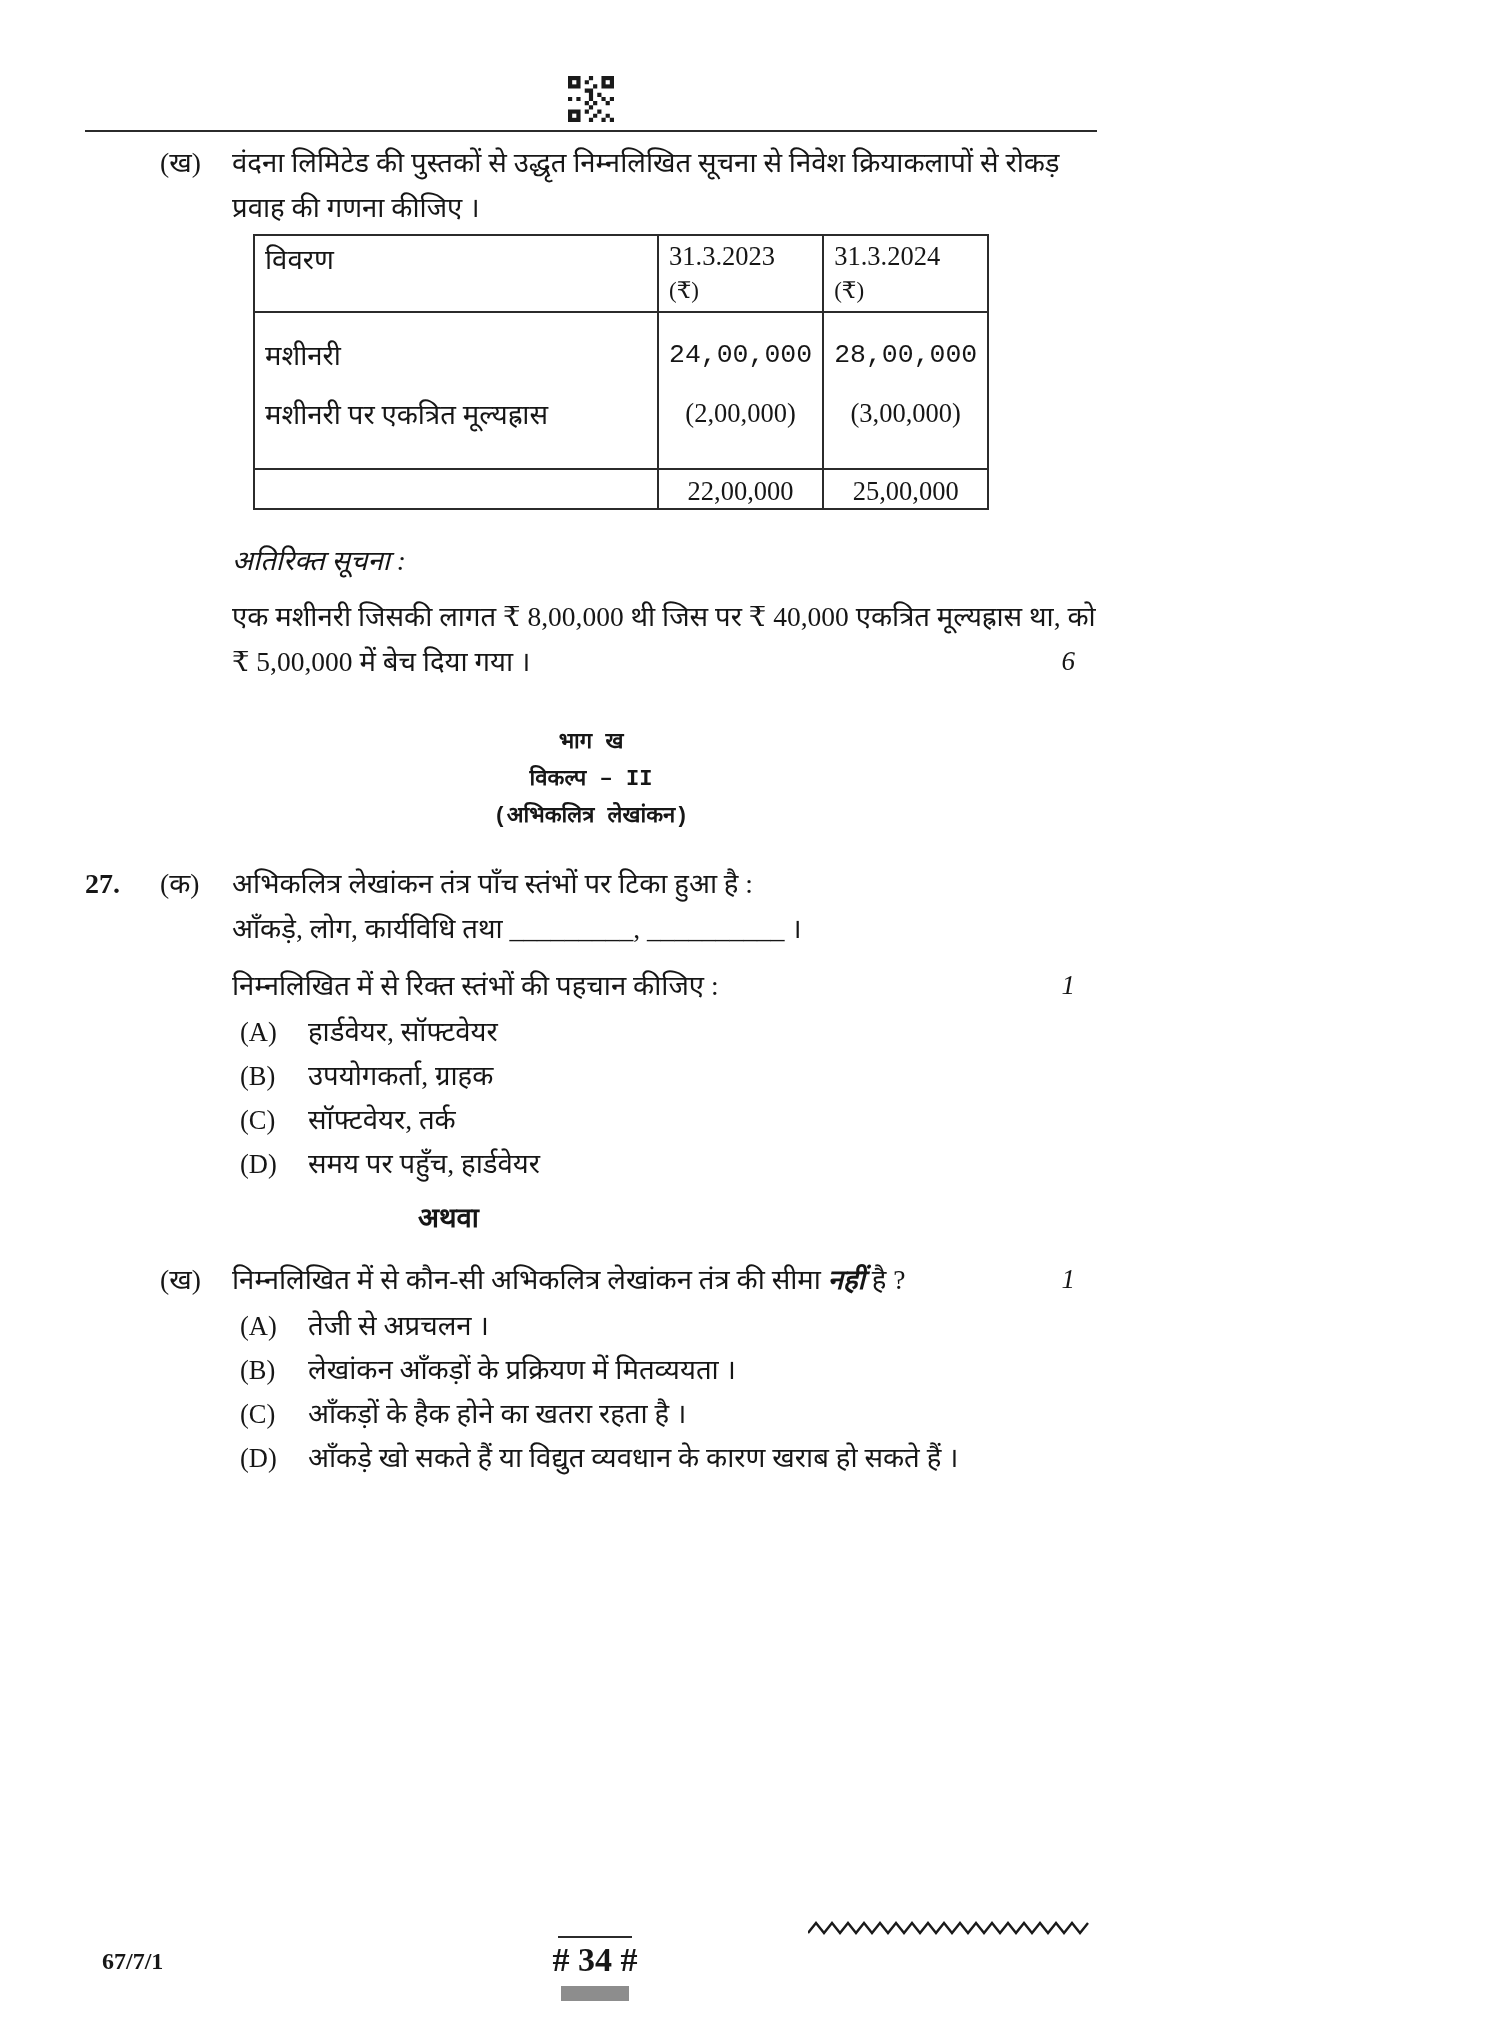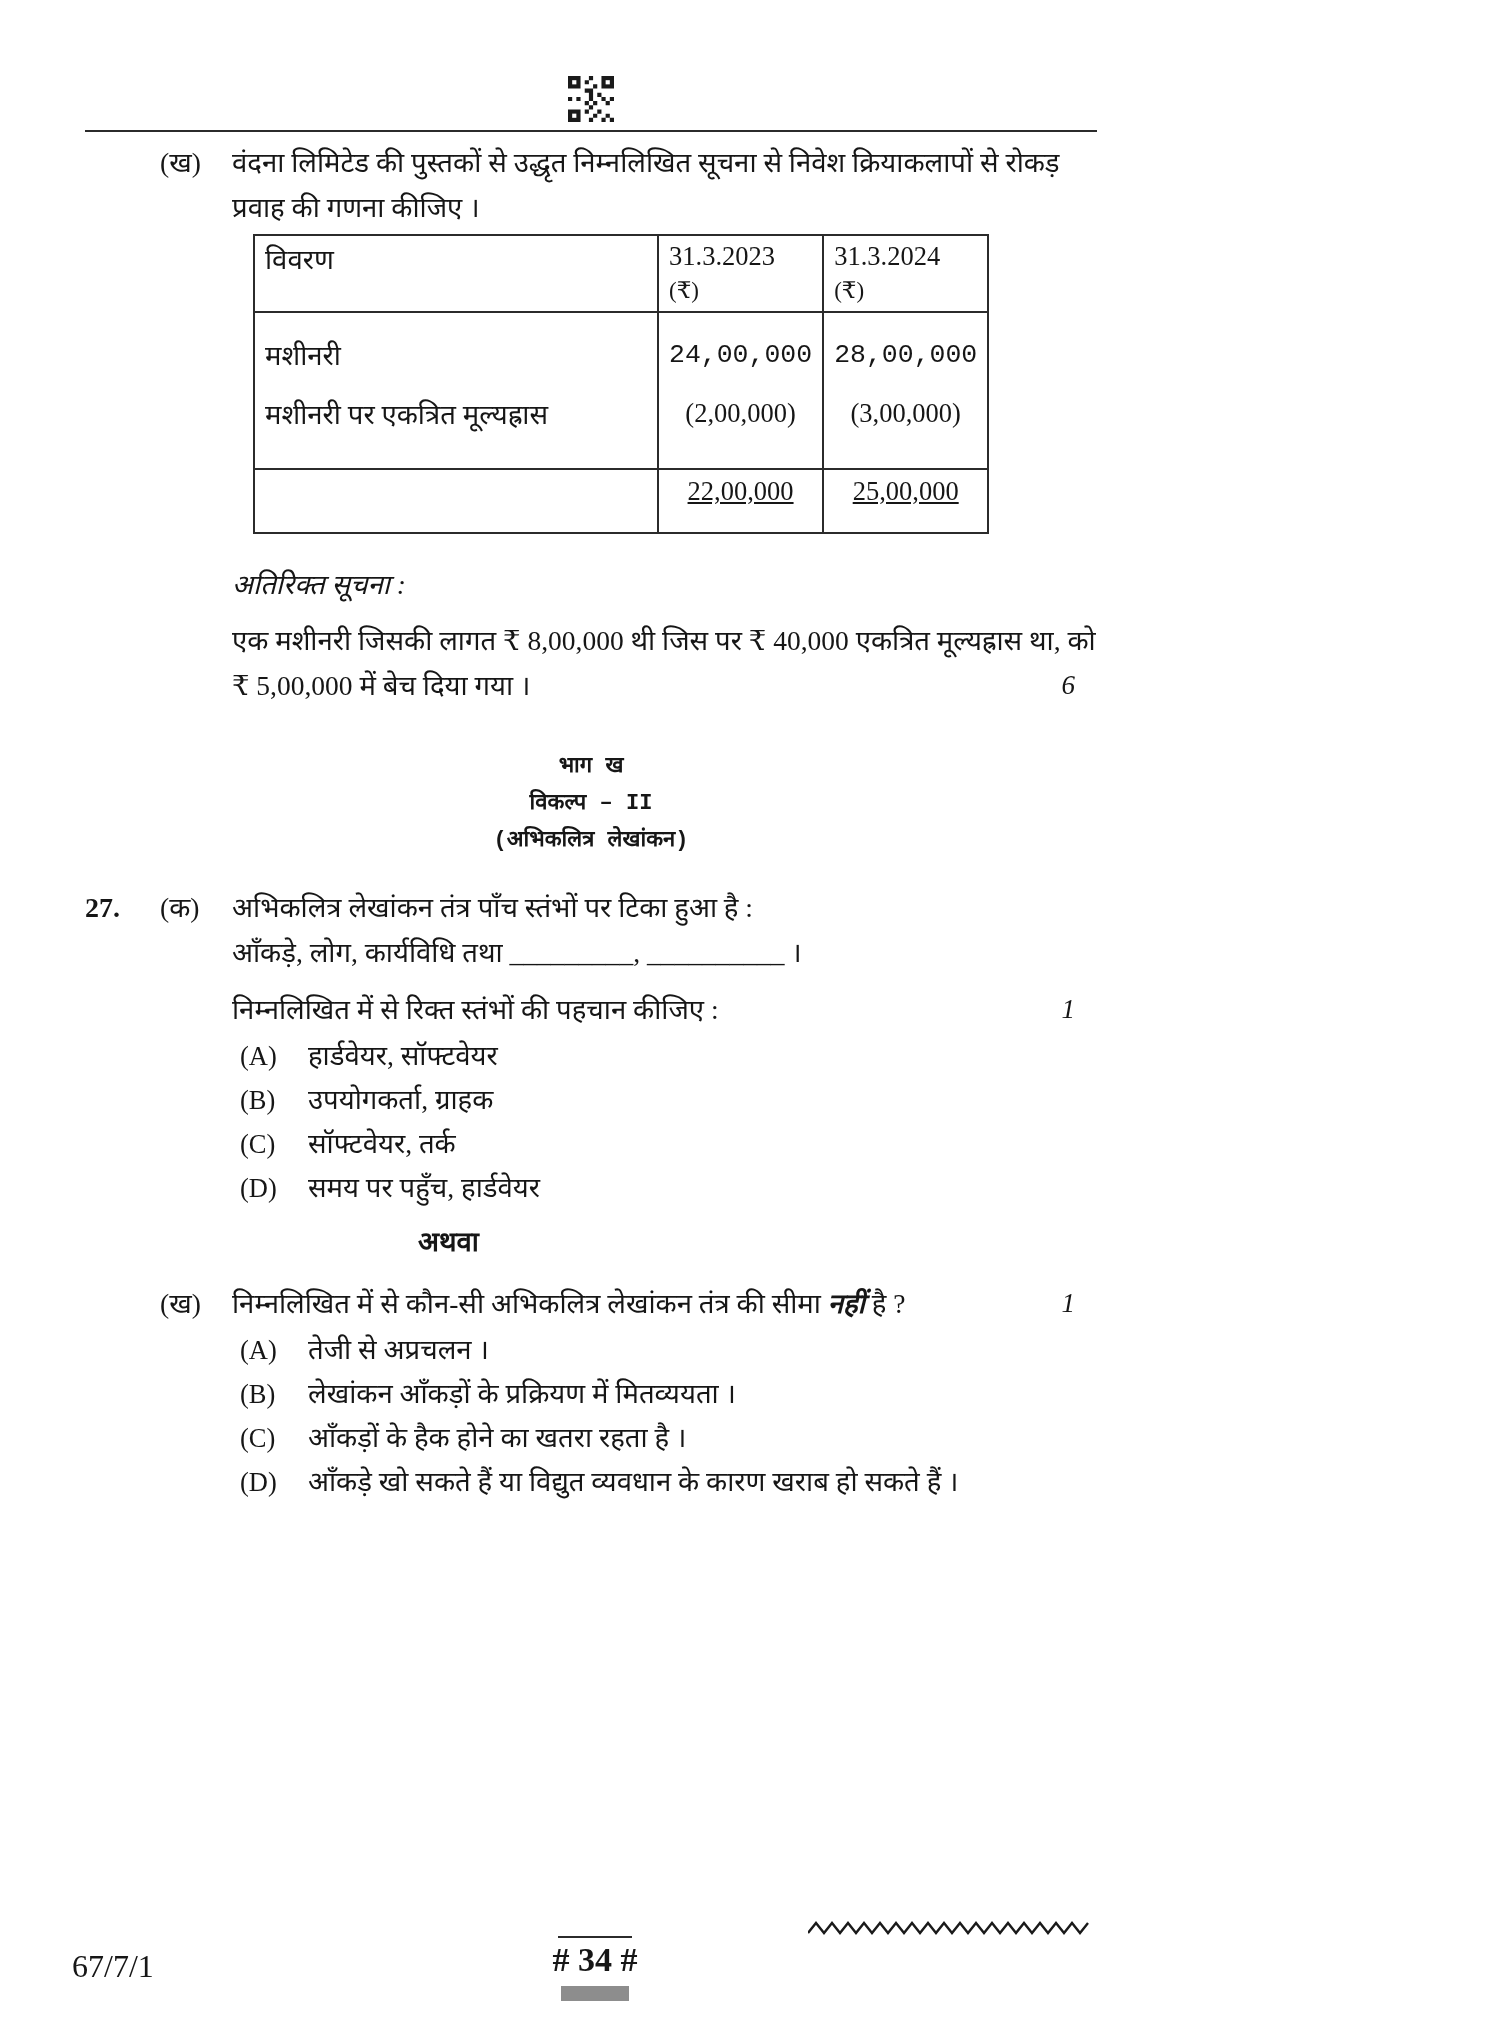--- a/index.html
+++ b/index.html
@@ -31,41 +31,41 @@
     font-weight:normal; padding:4px 10px;
   }
   .th-part { width:404px; text-align:left; vertical-align:top; padding:12px 14px 10px; font-size:27.5px; }
   .th-date { width:139px; text-align:left; padding:10px 4px 12px; font-size:26.5px; line-height:33px; }
   .rupee { font-size:23px; }
   tr.hdr th { border-bottom:2.2px solid #2b2b2b; }
   td.part { text-align:left; padding-left:14px; font-size:27.5px; }
   td.num { text-align:center; font-size:26.5px; }
   tr.r1 td { padding-top:23px; padding-bottom:4px;font-family:Liberation Mono, monospace; }
   tr.r2 td { padding-top:18px; padding-bottom:36px; border-bottom:2.2px solid #2b2b2b; }
-  tr.total td { padding-top:6px; padding-bottom:25px;text-decoration:underline; }
+  tr.total td { padding-top:6px; padding-bottom:1px; }
 
   .addl-head { margin-top:34px; font-size:27.5px; font-style:italic; line-height:34px; }
   .info-block { margin-top:16px; }
 
   .section { margin-top:40px; text-align:center; font-weight:bold; }
   .sec-line { font-size:22px; line-height:37px;font-family:Liberation Mono, monospace; }
 
   .q27a { margin-top:26px; }
   .identify { margin-top:12px; }
 
   .options { margin-top:8px; }
   .opt-row { display:flex; margin-bottom:12px; }
   .optlbl { width:68px; flex:none; font-size:26.5px; line-height:32px; }
   .opttxt { font-size:27.5px; line-height:32px; }
 
   .athva { margin:18px 0 0 333px; font-weight:bold; font-size:27.5px; }
   .q27b { margin-top:22px; }
   .bold-it { font-weight:bold; font-style:italic; }
 
-  .footer-code { position:absolute; left:72px; top:1948px; font-weight:normal; font-size:32px; }
+  .footer-code { position:absolute; left:102px; top:1948px; font-weight:bold; font-size:24px; }
   .footer-center { position:absolute; left:530px; top:1936px; width:130px; text-align:center; }
   .pn-line { width:74px; border-top:2.2px solid #2b2b2b; margin:0 auto 3px; }
   .pn-text { font-weight:bold; font-size:34px; }
   .pn-bar { width:68px; height:15px; background:#8d8d8d; margin:7px auto 0; }
   .zigzag { position:absolute; left:808px; top:1918px; }
 </style>
 </head>
 <body>
 
 <div class="content">

